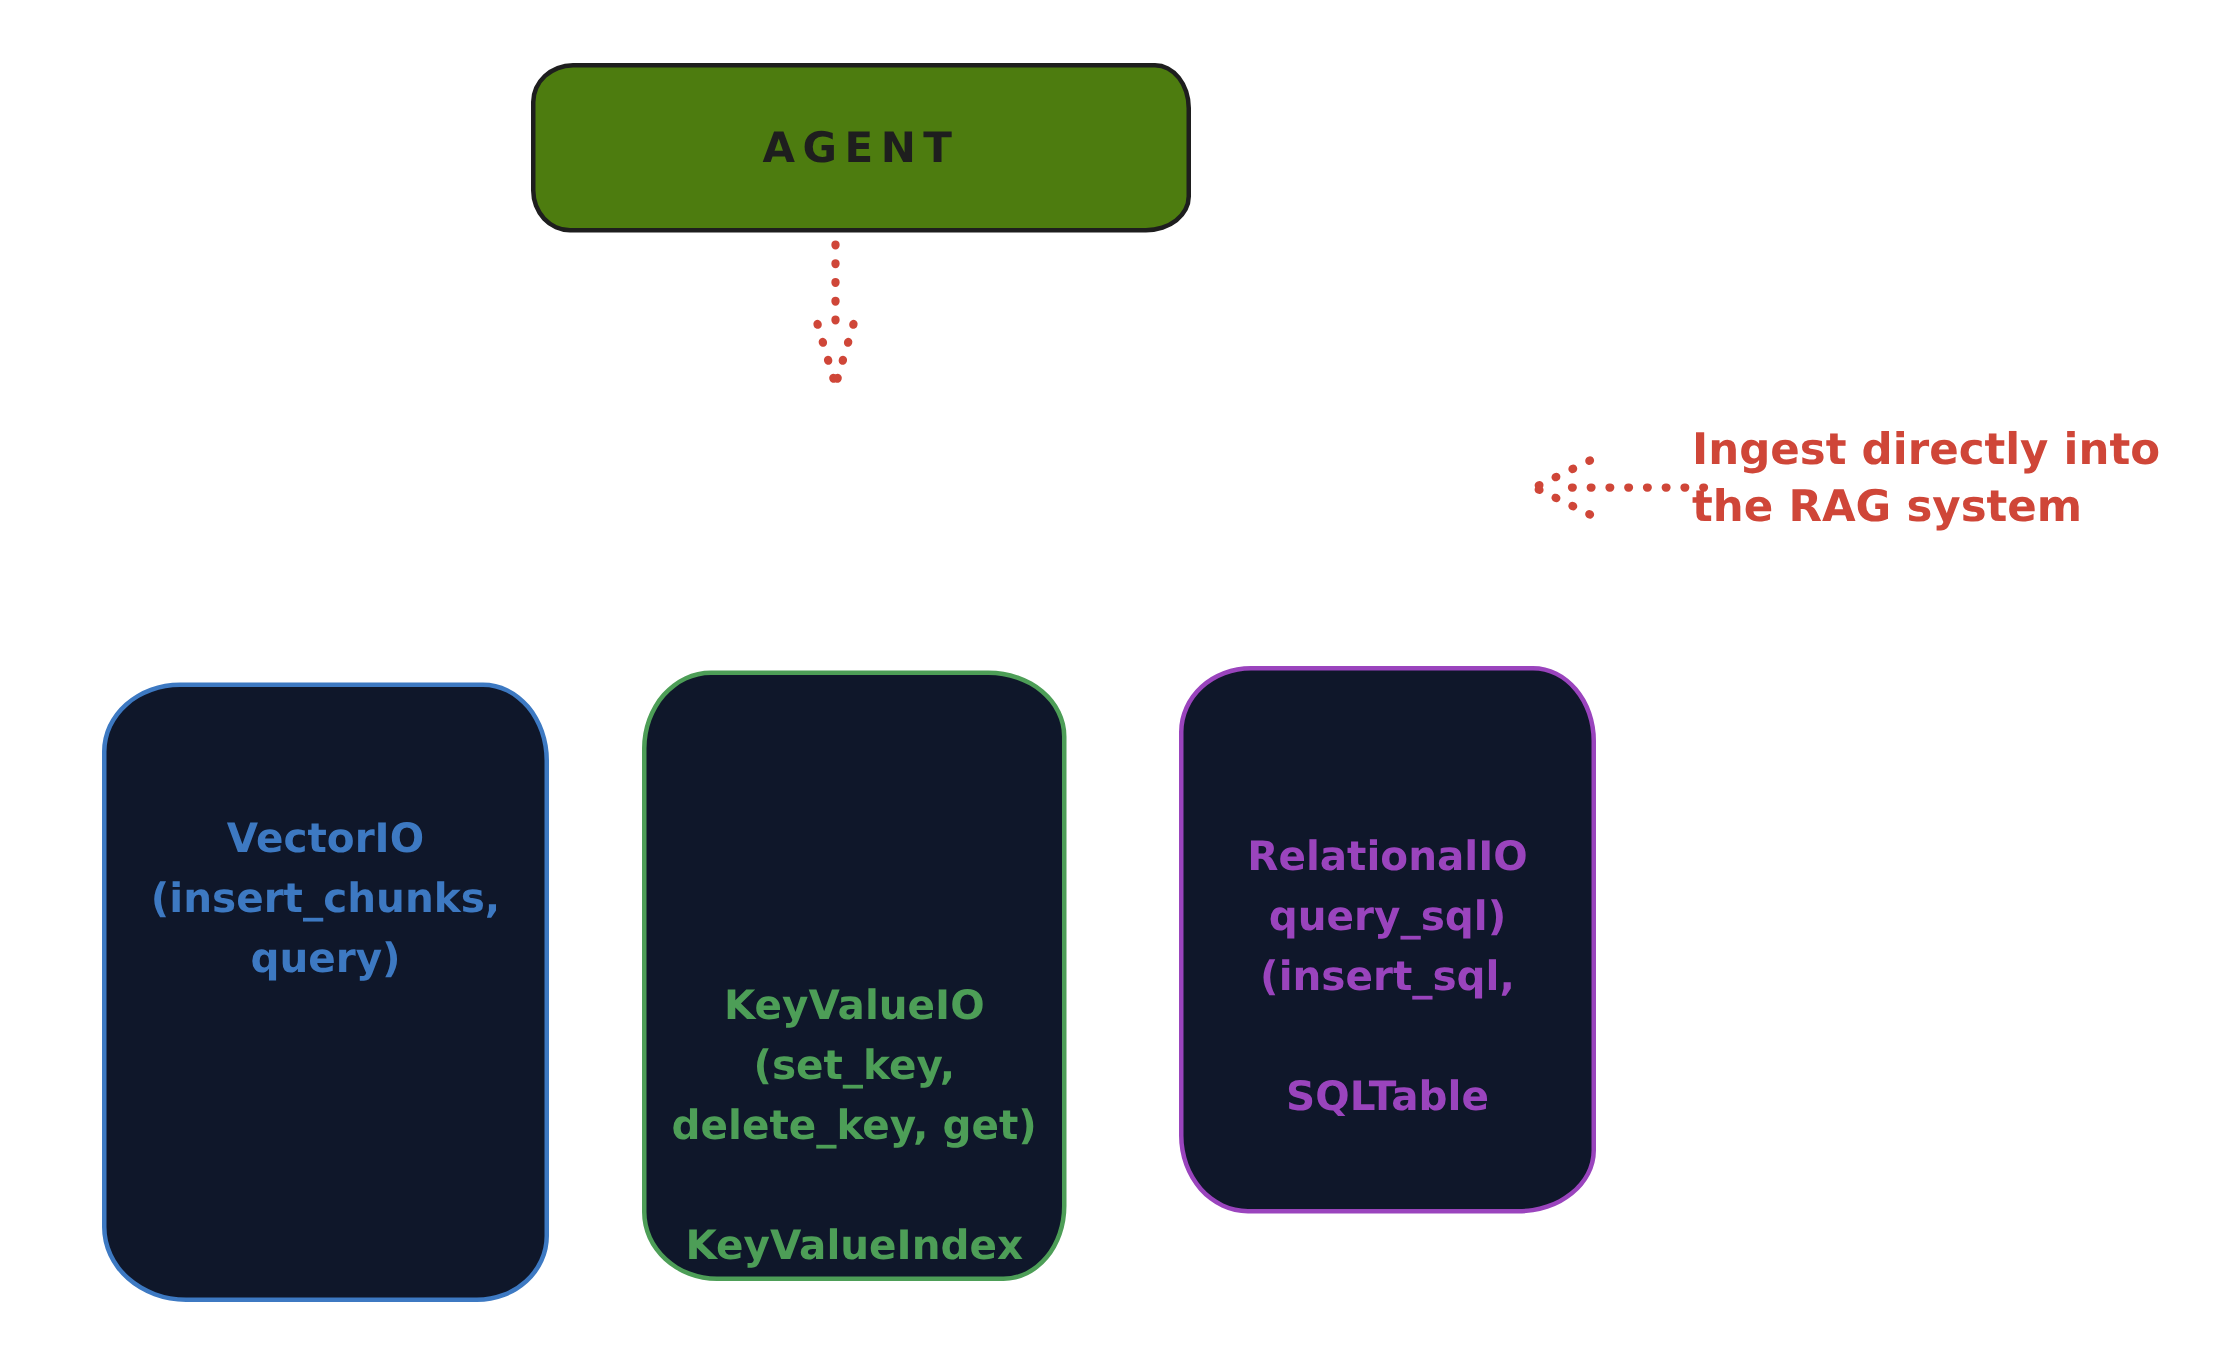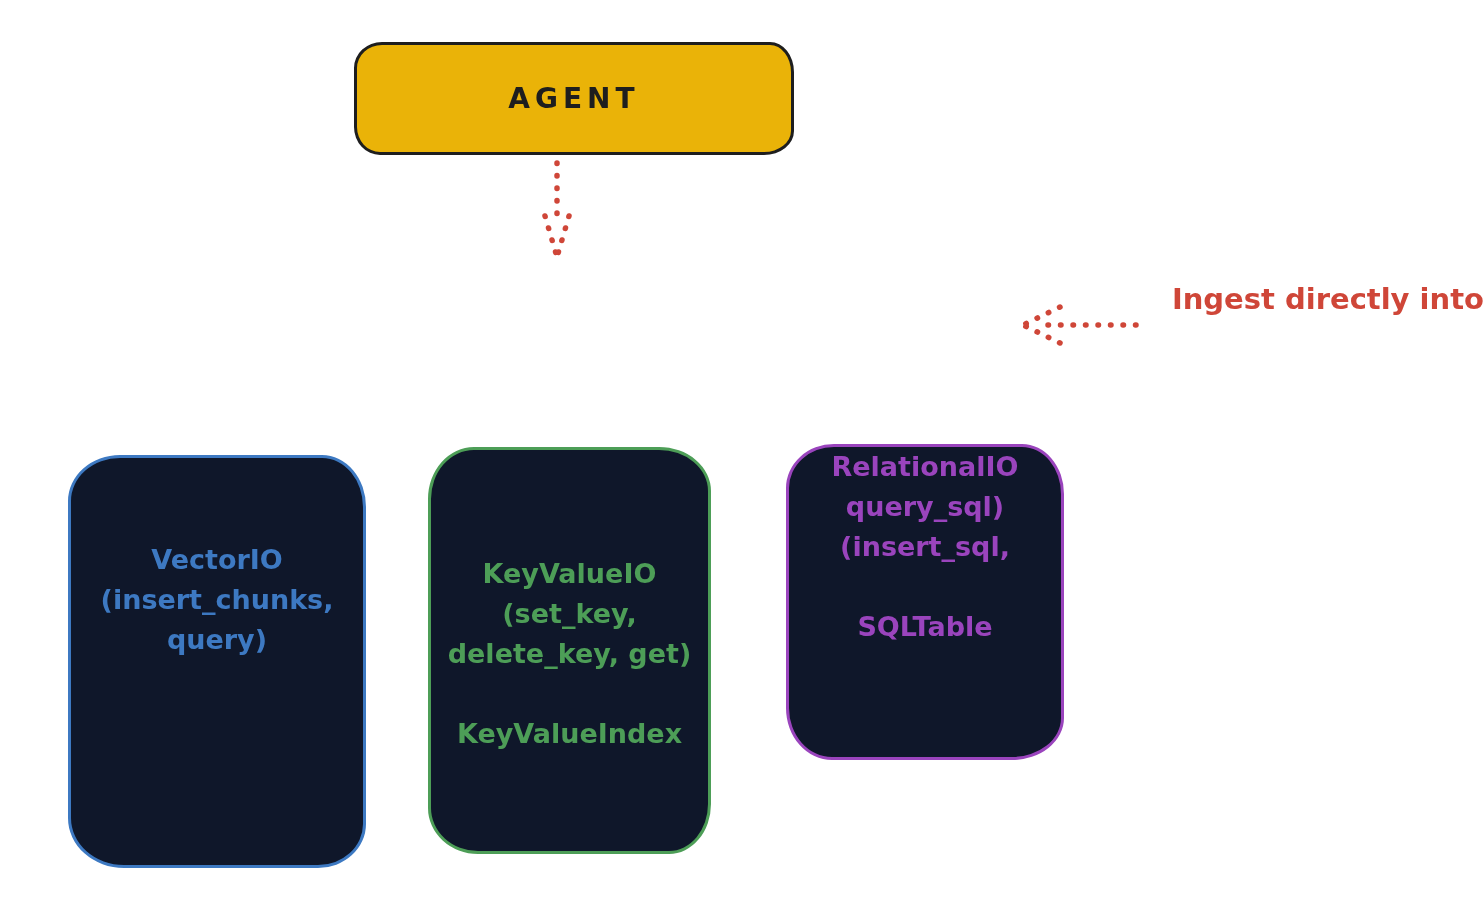--- a/index.html
+++ b/index.html
@@ -13,21 +13,21 @@
     height: 910px;
     background: #ffffff;
     overflow: hidden;
     font-family: "DejaVu Sans", "Liberation Sans", sans-serif;
   }
   .abs { position: absolute; box-sizing: border-box; }
 
   
   .node-box {
     border: 3.5px solid #1e1e1e;
-    background: #eab308;
+    background: #4d7c0f;
     display: flex;
     align-items: center;
     justify-content: center;
     color: #1e1e1e;
   }
   .agent-box {
     left: 354px; top: 42px; width: 440px; height: 113px;
     border-radius: 28px 24px 30px 26px / 26px 30px 24px 28px;
   }
   .agent-box .label {
@@ -48,21 +48,21 @@
     fill: none;
     stroke: currentColor;
     stroke-width: 5.5;
     stroke-linecap: round;
     stroke-dasharray: 0.5 12;
   }
 
   
   .annotation {
     left: 1128px; top: 280px; width: 356px;
-    text-align: right;
+    text-align: left;
     font-size: 29px;
     font-weight: 700;
     line-height: 38px;
     white-space: nowrap;
   }
 
   
   .io-box {
     border-style: solid;
     border-width: 3px;
@@ -77,25 +77,26 @@
   }
   .io-box .line { white-space: nowrap; }
   .io-box .index-label { margin-top: 40px; white-space: nowrap; }
   .io-box-vector {
     left: 68px; top: 455px; width: 298px; height: 413px;
     padding-top: 82px;
     border-radius: 52px 44px 48px 56px / 46px 52px 44px 50px;
   }
   .io-box-keyvalue {
     left: 428px; top: 447px; width: 283px; height: 407px;
-    padding-top: 104px;
     border-radius: 46px 52px 42px 50px / 52px 44px 50px 46px;
+    justify-content: flex-end;
   }
   .io-box-relational {
-    left: 786px; top: 444px; width: 278px; height: 316px;
+    left: 786px; top: 444px; width: 278px; height: 365px;
+    padding-top: 105px;
     border-radius: 48px 42px 52px 46px / 44px 50px 42px 52px;
   }
 </style>
 </head>
 <body>
 
 <div class="canvas">
 
   <div class="abs node-box agent-box">
     <span class="label">AGENT</span>
@@ -109,20 +110,21 @@
 
 
   <svg class="abs arrow-left-svg" width="130" height="52" viewBox="0 0 130 52" style="color: rgb(207, 70, 56);">
     <path class="arrow-path" d="M124 27 L32 27"></path>
     <path class="arrow-path" d="M48 9 L11 27"></path>
     <path class="arrow-path" d="M48 45 L11 27"></path>
   </svg>
 
   <div class="abs annotation" style="color: rgb(207, 70, 56);">
     <div>Ingest directly into</div>
+    <div>the RAG system</div>
   </div>
 
   <div class="abs io-box io-box-vector" style="border-color: rgb(61, 121, 194); color: rgb(61, 121, 194);">
     <div class="line">VectorIO</div>
     <div class="line">(insert_chunks,</div>
     <div class="line">query)</div>
   </div>
 
   <div class="abs io-box io-box-keyvalue" style="border-color: rgb(77, 158, 87); color: rgb(77, 158, 87);">
     <div class="line">KeyValueIO</div>

